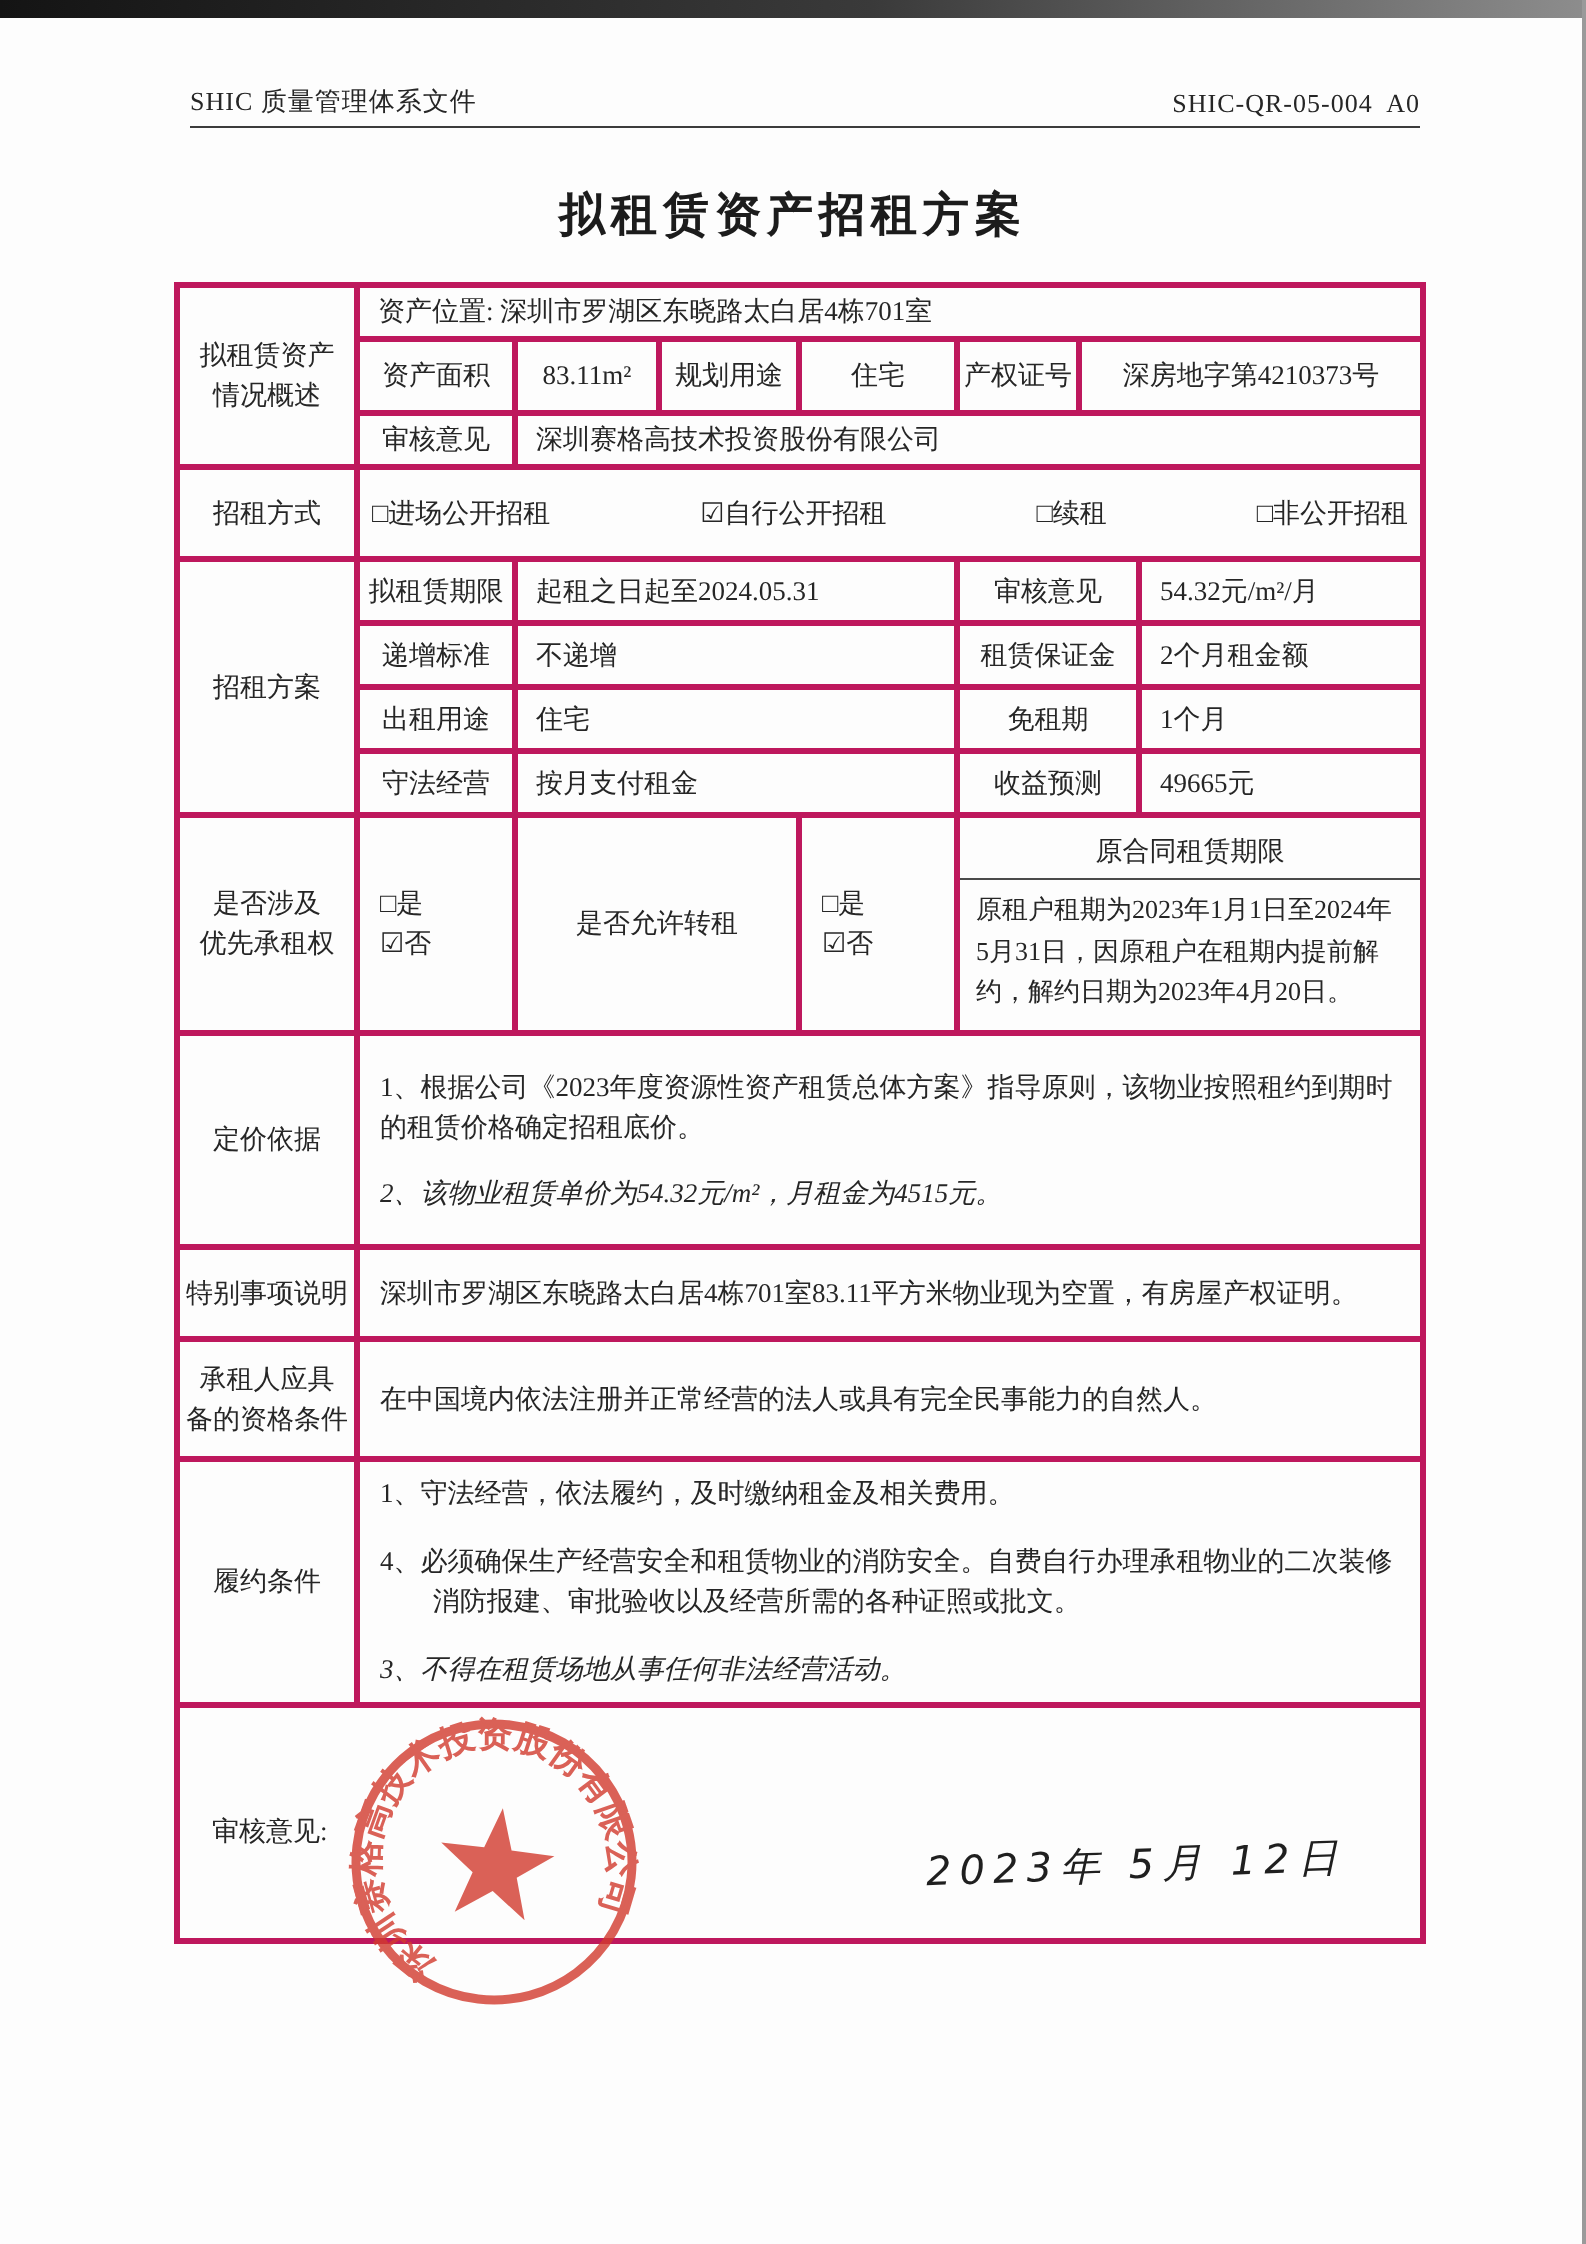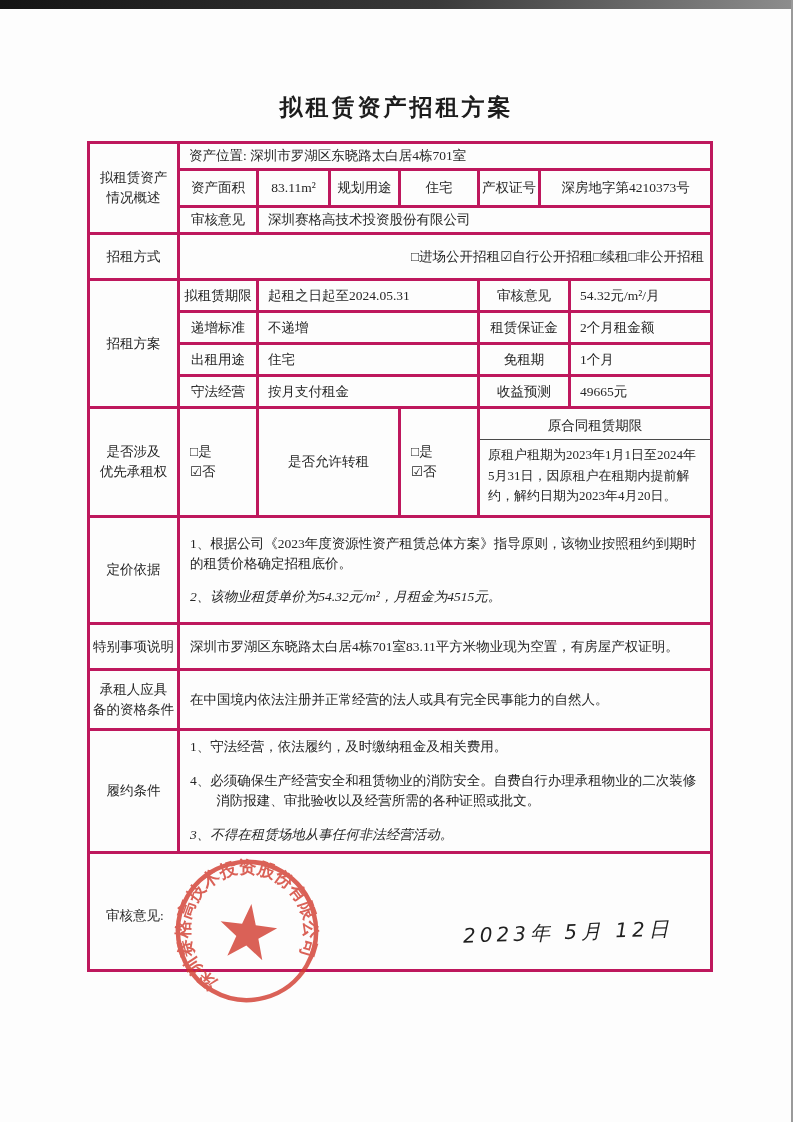--- a/index.html
+++ b/index.html
@@ -19,21 +19,21 @@
   table.doc{position:absolute;left:87px;top:141px;width:623px;border-collapse:collapse;
         table-layout:fixed;font-size:13.5px;color:#262626;}
   table.doc td{border:3px solid #be185d;padding:2px 6px;vertical-align:middle;line-height:20px;}
   .lab{text-align:center;padding:2px 2px !important;}
   .val{text-align:left;padding-left:9px !important;}
   .ctr{text-align:center;}
   .prelines{white-space:pre-line;}
   .gaplines{white-space:pre-line;line-height:30px;}
   .yesno{white-space:pre-line;line-height:25px;padding-left:10px !important;text-align:left;}
 
-  .opts{display:flex;justify-content:flex-end;}
+  .opts{display:flex;justify-content:space-between;}
 
   .orig-cell{padding:0 !important;vertical-align:top;}
   .orig-head{height:27px;line-height:27px;text-align:center;border-bottom:1px solid #4a4a4a;}
   .orig-body{padding:5px 8px;font-size:13px;line-height:20.5px;text-align:left;}
 
   .bigcell{padding:6px 10px !important;line-height:21px;text-align:left;}
   .bigcell p{margin:0 0 13px 0;}
   .bigcell p:last-child{margin:0;font-style:italic;}
   .hang{padding-left:1.95em;text-indent:-1.95em;margin:0;line-height:20.5px;}
 
@@ -45,20 +45,24 @@
         transform:rotate(-2deg);white-space:pre;}
   .stamp{position:absolute;left:82px;top:2px;width:150px;height:150px;opacity:.8;}
 </style>
 </head>
 <body>
 
 <div class="page">
   <div class="scan-top"></div>
   <div class="scan-right"></div>
 
+  <div class="hdr">
+    <span>SHIC 质量管理体系文件</span>
+    <span>SHIC-QR-05-004  A0</span>
+  </div>
 
   <div class="title">拟租赁资产招租方案</div>
 
   <table class="doc">
     <colgroup>
       <col style="width:90px">
         <col style="width:79px">
         <col style="width:72px">
         <col style="width:70px">
       <col style="width:79px">

